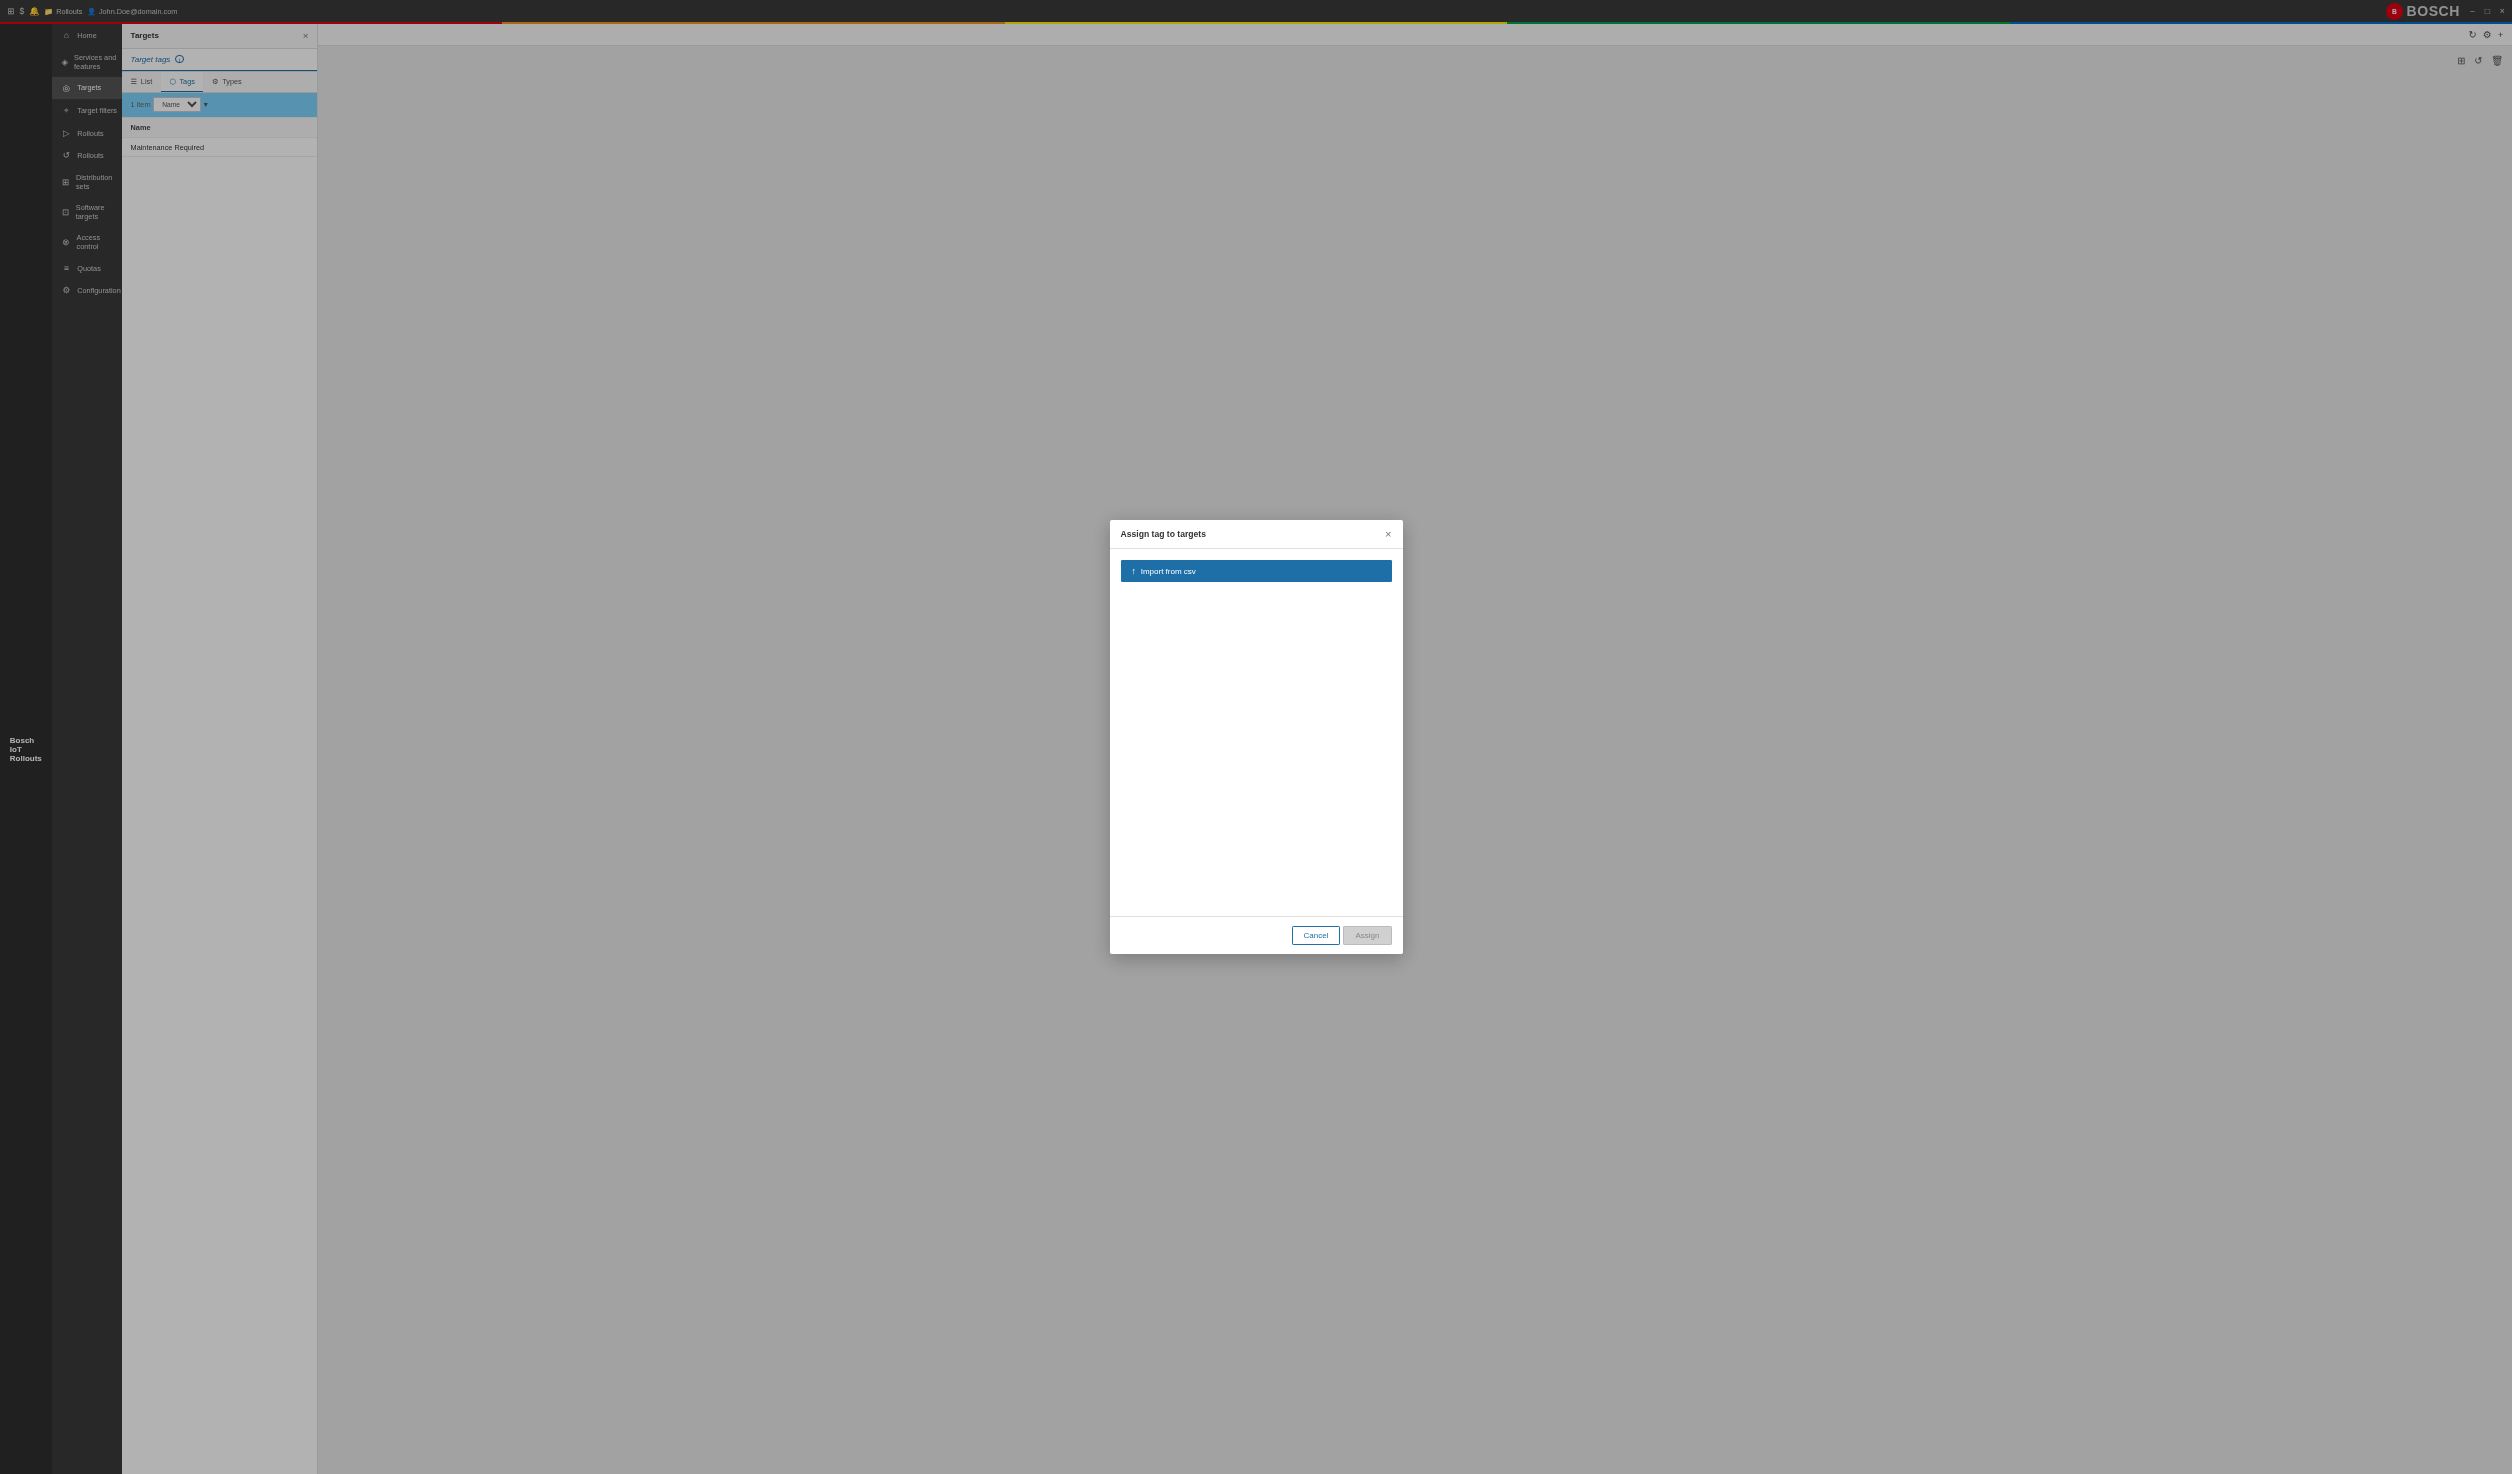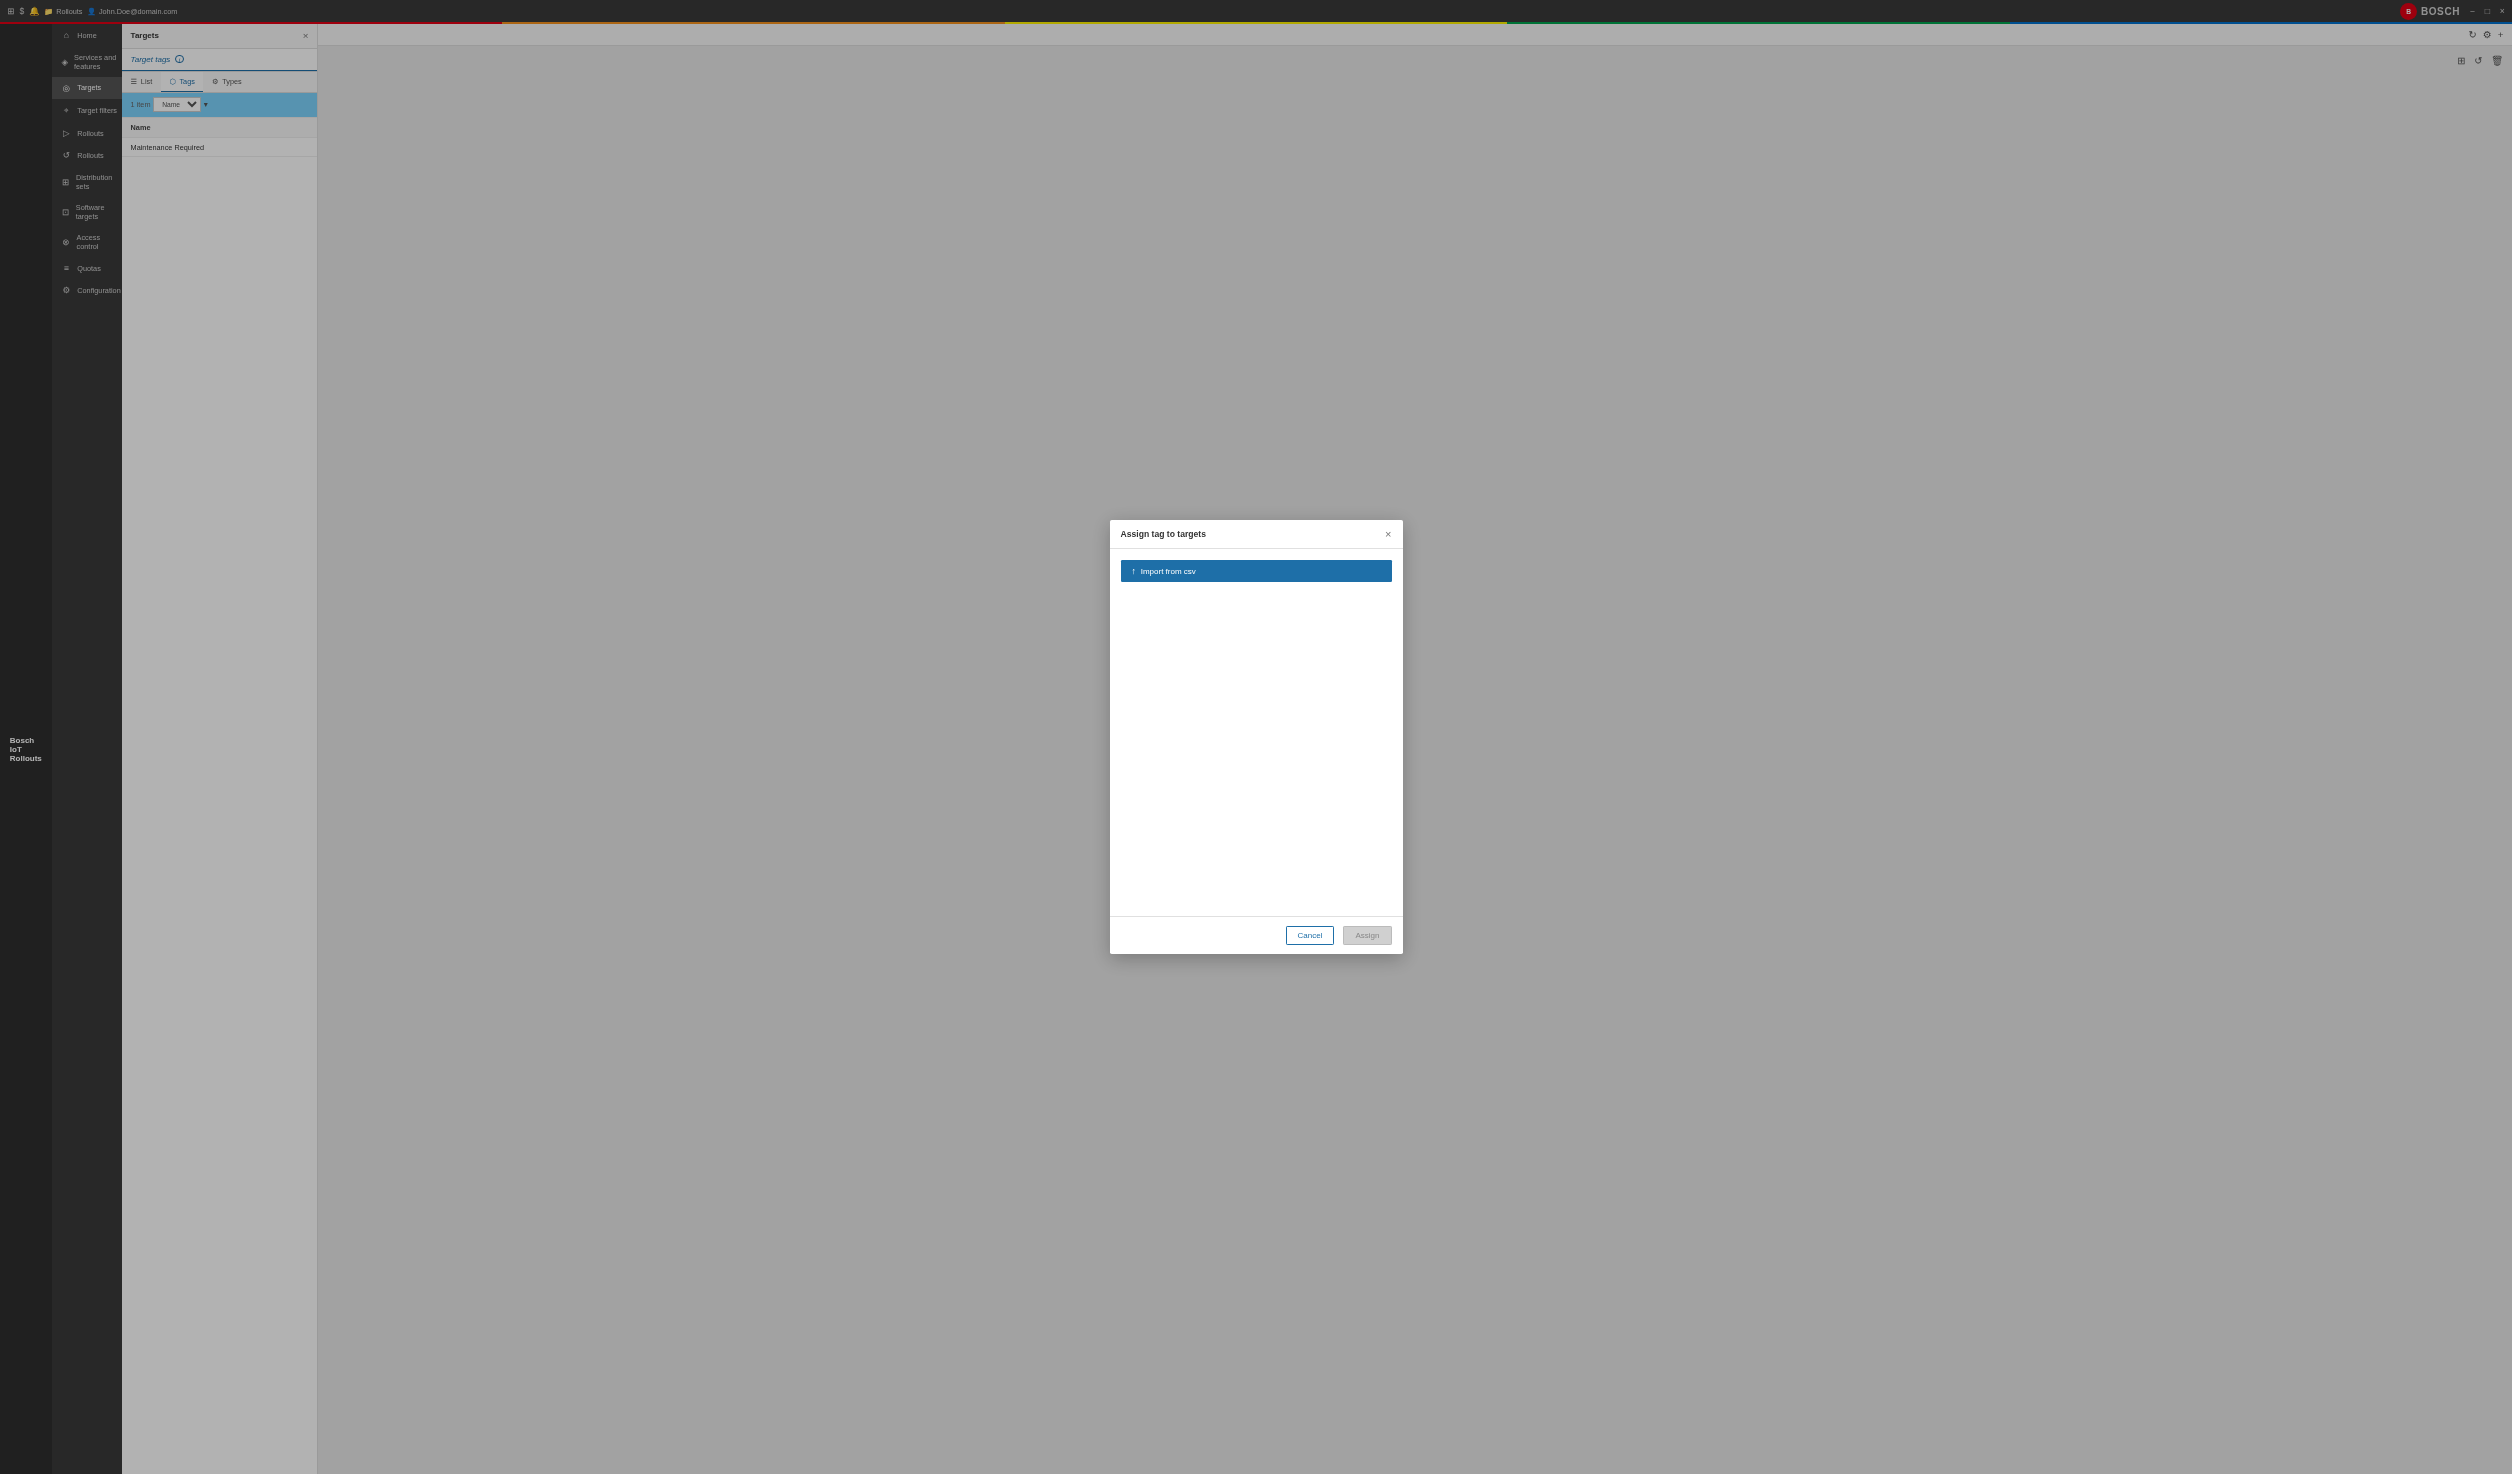--- a/index.html
+++ b/index.html
@@ -20,21 +20,21 @@
     }
     .top-bar-icon { color: #ccc; font-size: 8.6px; cursor: pointer; }
     .top-bar-right { display: flex; align-items: center; gap: 9.8px; }
     .top-bar-user { color: #ccc; font-size: 7.3px; display: flex; align-items: center; gap: 2.4px; }
     .bosch-logo { display: flex; align-items: center; gap: 3.7px; }
     .bosch-circle {
       width: 17px; height: 17px; border-radius: 50%; background: #e20015;
       display: flex; align-items: center; justify-content: center;
       color: white; font-weight: bold; font-size: 6.7px;
     }
-    .bosch-text { color: #d0d0d0; font-weight: bold; font-size: 10px; letter-spacing: 0.6px; }
+    .bosch-text { color: #d0d0d0; font-weight: bold; font-size: 14px; letter-spacing: 0.6px; }
     .top-bar-rollouts { color: #ccc; font-size: 7.3px; display: flex; align-items: center; gap: 2.4px; }
 
     
     .rainbow-bar {
       height: 2.4px;
       background: linear-gradient(to right, #e20015 0%, #e20015 20%, #f7931e 20%, #f7931e 40%, #fff200 40%, #fff200 60%, #00a550 60%, #00a550 80%, #0072ce 80%, #0072ce 100%);
     }
 
     
     .main-layout { display: flex; height: calc(100vh - 24.4px); }
@@ -128,21 +128,21 @@
     }
     .modal-header {
       display: flex; align-items: center; justify-content: space-between;
       padding: 8.6px 11px; border-bottom: 0.6px solid #e0e0e0;
     }
     .modal-title { font-size: 8.6px; font-weight: bold; color: #333; }
     .modal-close { cursor: pointer; color: #777; font-size: 11px; line-height: 1; }
     .modal-body { flex: 1; padding: 11px; overflow-y: auto; min-height: 367px; }
     .modal-footer {
       display: flex; align-items: center; justify-content: flex-end;
-      padding: 8.6px 11px; border-top: 0.6px solid #e0e0e0; gap: 9px;
+      padding: 8.6px 11px; border-top: 0.6px solid #e0e0e0; gap: 3px;
     }
 
     
     .btn-import {
       display: flex; align-items: center; gap: 4.9px; padding: 6.1px 11px;
       background: #1e6fa8; color: #fff; border: none; cursor: pointer;
       font-size: 8px; border-radius: 1.2px; width: 100%;
     }
     .btn-import-icon { font-size: 8.6px; }
 

